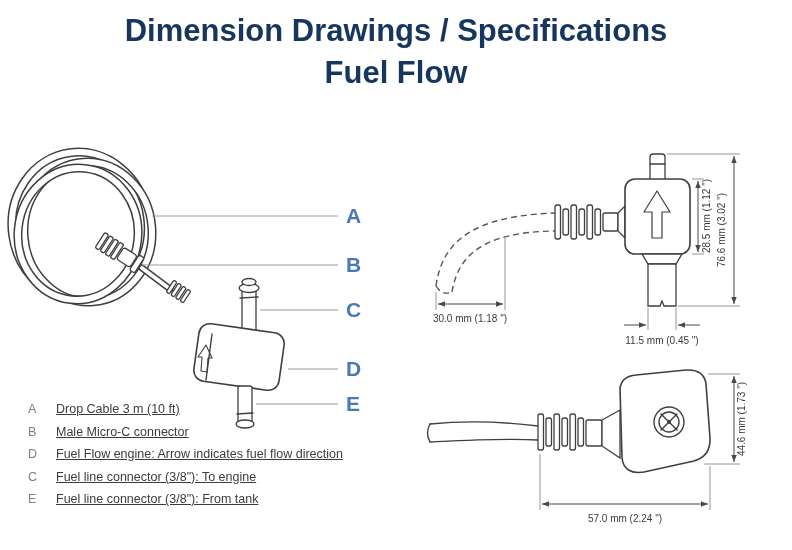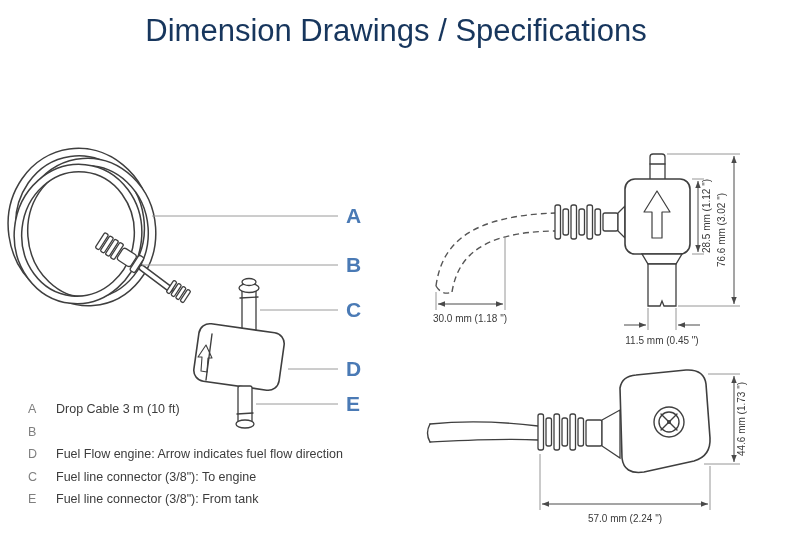--- a/index.html
+++ b/index.html
@@ -1,45 +1,46 @@
 <!DOCTYPE html>
 <html><head>
 <meta charset="utf-8">
 <style>
   html,body{margin:0;padding:0;background:#fff;}
   .page{position:relative;width:792px;height:550px;background:#ffffff;overflow:hidden;
         font-family:"Liberation Sans",sans-serif;}
   .title{position:absolute;top:10px;left:0;right:0;text-align:center;
-         color:#17365d;font-weight:normal;font-size:31px;line-height:1.36;}
+         color:#17365d;font-weight:bold;font-size:31px;line-height:1.36;}
   .title div{white-space:nowrap;}
   svg{position:absolute;overflow:visible;}
   .ln{stroke:#3f3f3f;fill:none;stroke-width:1.4;stroke-linejoin:round;stroke-linecap:round;}
   .tube-o{stroke:#3f3f3f;stroke-width:9;fill:none;}
   .tube-i{stroke:#ffffff;stroke-width:6;fill:none;}
   .cab-o{stroke:#3f3f3f;stroke-width:7;fill:none;stroke-linecap:round;}
   .cab-i{stroke:#ffffff;stroke-width:4;fill:none;stroke-linecap:round;}
   .rib{fill:#ffffff;stroke:#3f3f3f;stroke-width:1.3;}
   .dashed{stroke:#555;stroke-width:1.4;fill:none;stroke-dasharray:6 4;}
   .leader{stroke:#9a9a9a;stroke-width:1;}
   .ext{stroke:#8a8a8a;stroke-width:0.9;}
   .dl{stroke:#4a4a4a;stroke-width:1;}
   .dim{font-family:"Liberation Sans",sans-serif;font-size:10px;fill:#3a3a3a;}
   .callout{font-family:"Liberation Sans",sans-serif;font-size:21px;font-weight:bold;fill:#4a7ab5;}
   .legend{position:absolute;left:28px;top:402px;}
   .legend-row{display:flex;margin-bottom:8.5px;font-size:12.5px;line-height:14px;}
   .lk{width:28px;color:#7f7f7f;}
-  .lt{color:#3c3c3c;}
+  .lt{color:#3c3c3c;text-decoration:underline;}
 </style>
 </head>
 <body>
 
 <div class="page">
 
   <div class="title">
     <div>Dimension Drawings / Specifications</div>
+    <div>Fuel Flow</div>
   </div>
 
   <svg style="left:0;top:128px;" width="420" height="320" viewBox="0 0 420 320">
 
     <g>
       <ellipse class="tube-o" cx="80" cy="98" rx="68" ry="74" transform="rotate(-8 80 98)"></ellipse>
       <ellipse class="tube-i" cx="80" cy="98" rx="68" ry="74" transform="rotate(-8 80 98)"></ellipse>
       <ellipse class="tube-o" cx="88" cy="104" rx="64" ry="70" transform="rotate(-4 88 104)"></ellipse>
       <ellipse class="tube-i" cx="88" cy="104" rx="64" ry="70" transform="rotate(-4 88 104)"></ellipse>
       <ellipse class="tube-o" cx="78" cy="106" rx="60" ry="66" transform="rotate(6 78 106)"></ellipse>
@@ -210,20 +211,21 @@
     </g>
   </svg>
 
   <div class="legend">
     <div class="legend-row">
       <span class="lk">A</span>
       <span class="lt">Drop Cable 3 m (10 ft)</span>
     </div>
     <div class="legend-row">
       <span class="lk">B</span>
+      <span class="lt">Male Micro-C connector</span>
     </div>
     <div class="legend-row">
       <span class="lk">D</span>
       <span class="lt">Fuel Flow engine: Arrow indicates fuel flow direction</span>
     </div>
     <div class="legend-row">
       <span class="lk">C</span>
       <span class="lt">Fuel line connector  (3/8"): To engine</span>
     </div>
     <div class="legend-row">

